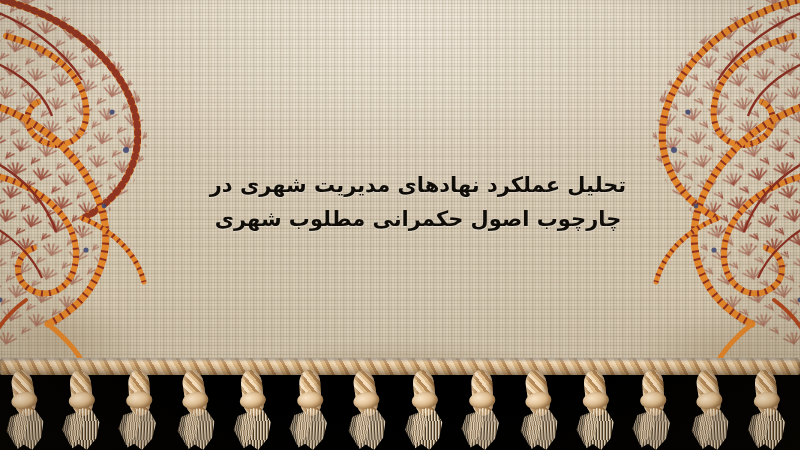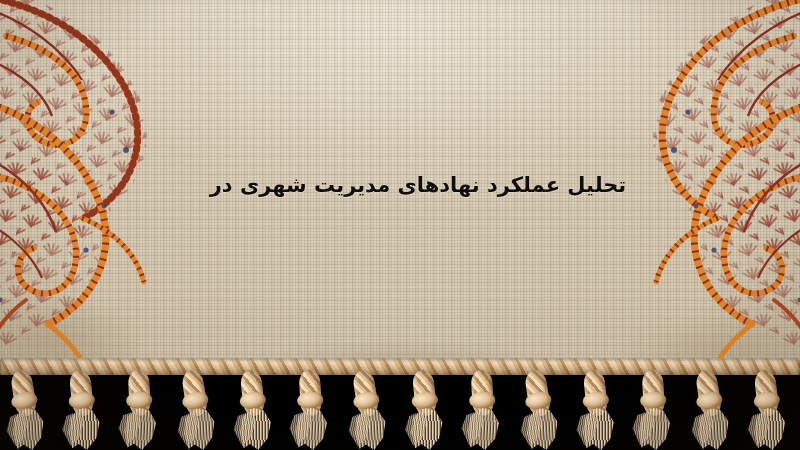--- a/index.html
+++ b/index.html
@@ -236,20 +236,21 @@
             <circle cx="140" cy="150" r="3"></circle>
           <circle cx="118" cy="206" r="2.4"></circle>
             <circle cx="100" cy="250" r="2.6"></circle>
         </g>
       </g>
     </svg>
   </div>
 
   <div class="title-block">
     <div class="tline">تحلیل عملکرد نهادهای مدیریت شهری در</div>
+    <div class="tline">چارچوب اصول حکمرانی مطلوب شهری</div>
   </div>
 
   <div class="black-base"></div>
   <div class="cord"></div>
   <div class="cord-shade"></div>
   <div class="tassels" id="tassels">
       <div class="tassel" style="left: -0.428571px; transform: rotate(-3deg);">
         <div class="knot"></div>
         <div class="brush"></div>
         <div class="brush2"></div>

